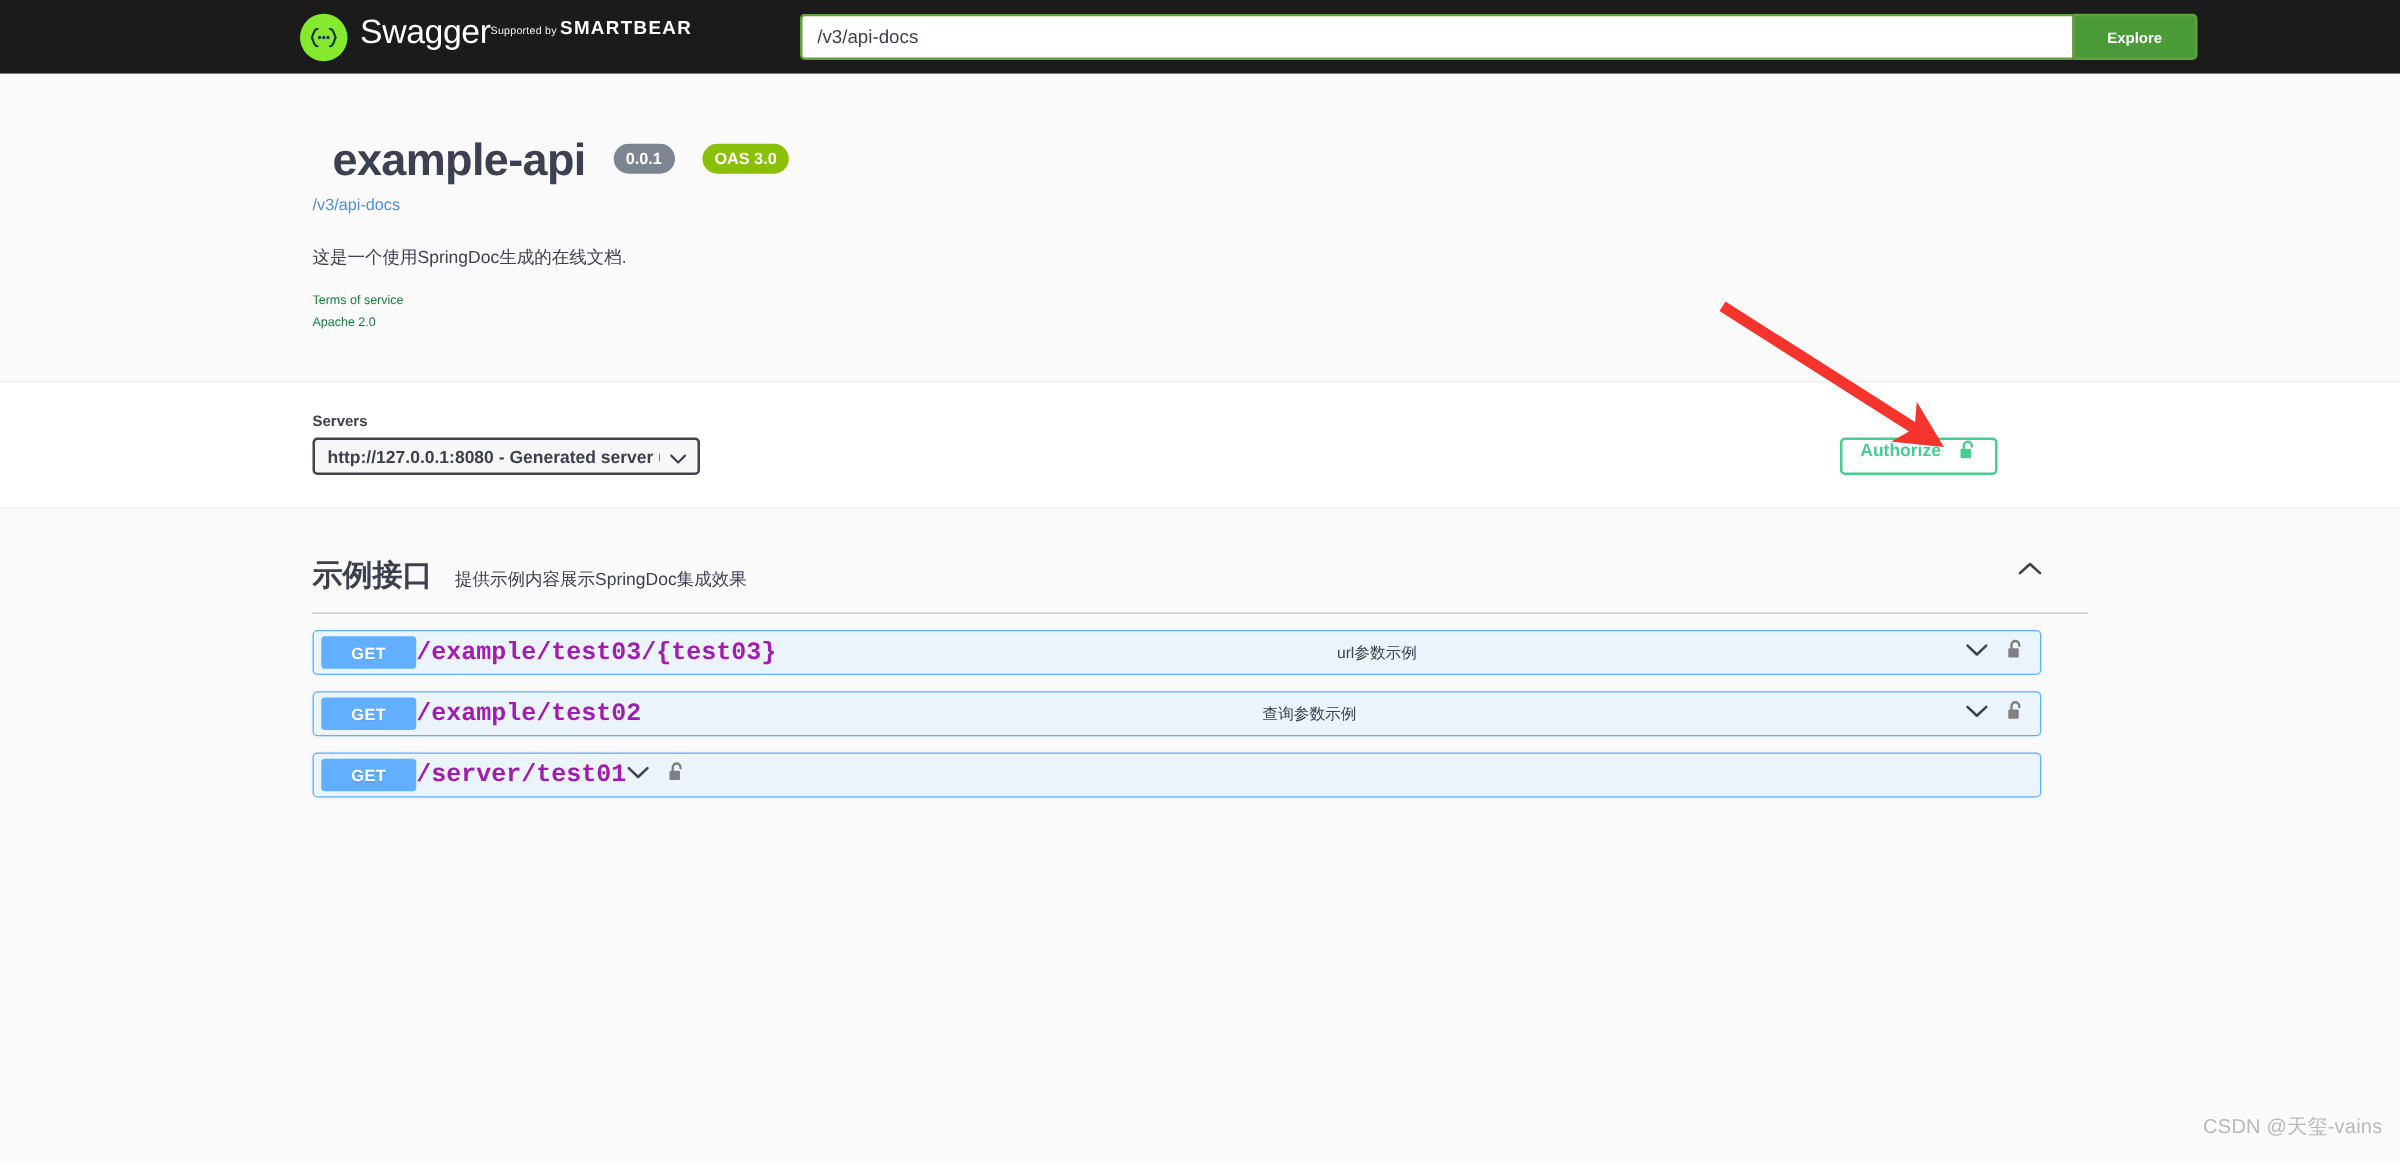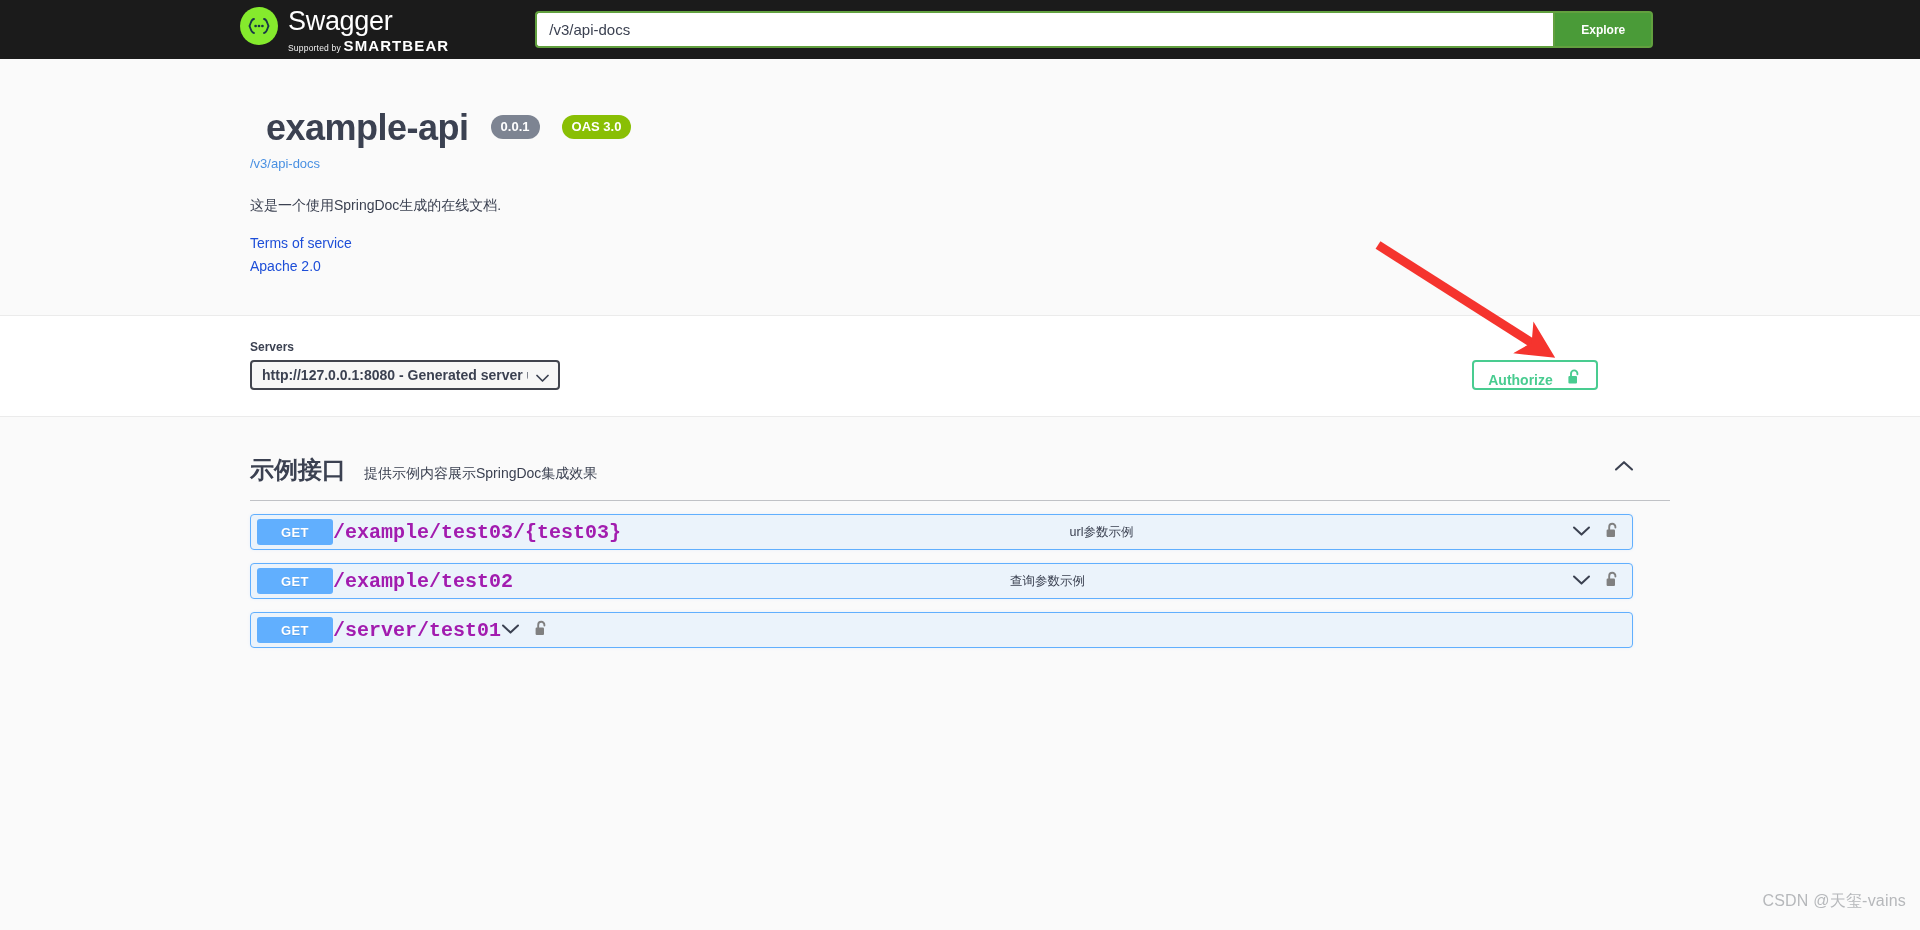--- a/index.html
+++ b/index.html
@@ -19,21 +19,21 @@
     padding: 0 0 0 240px;
   }
   .logo-wrap { display: flex; align-items: flex-start; gap: 10px; flex-shrink: 0; }
   .logo-mark {
     width: 38px; height: 38px; border-radius: 50%;
     background: #85ea2d;
     display: flex; align-items: center; justify-content: center;
     margin-top: 1px;
   }
   .logo-mark svg { display: block; }
-  .logo-text { display: flex; flex-direction: column; line-height: 1; padding-top: 2px; }
+  .logo-text { display: flex; flex-direction: row; line-height: 1; padding-top: 2px; }
   .logo-word {
     color: #ffffff; font-size: 27px; font-weight: 400;
     letter-spacing: -0.3px; font-family: "Liberation Sans", sans-serif;
   }
   .logo-sub {
     font-size: 8.5px; color: #ffffff; margin-top: 3px;
     letter-spacing: 0.2px;
   }
   .logo-sub .sb { font-weight: 700; letter-spacing: 1.1px; font-size: 15px; }
   .logo-sub .pre { font-weight: 300; opacity: .95; }
@@ -90,21 +90,21 @@
   }
   .doc-link {
     display: block; margin-top: 7px;
     color: #4990e2; font-size: 13px; text-decoration: none;
   }
   .description {
     margin-top: 26px; font-size: 14px; color: #3b4151;
   }
   .links { margin-top: 20px; }
   .links a {
-    display: block; color: #1d4ed8; font-size: 14px;
+    display: block; color: #15803d; font-size: 10px;
     text-decoration: none; margin-bottom: 7px;
   }
 
   
   .servers-section {
     background: #ffffff;
     border-top: 1px solid #ebebeb;
     border-bottom: 1px solid #ebebeb;
     padding: 24px 0 26px 0;
   }
@@ -123,21 +123,21 @@
     font-family: "Liberation Sans", sans-serif;
     padding: 0 30px 0 10px;
     appearance: none; -webkit-appearance: none;
     cursor: pointer;
   }
   .select-caret {
     position: absolute; right: 11px; top: 9px;
     pointer-events: none;
   }
   .authorize-btn {
-    display: flex; align-items: flex-end; justify-content: center; gap: 14px;
+    display: flex; align-items: flex-start; justify-content: center; gap: 14px;
     width: 126px; height: 30px;
     border: 2px solid #49cc90; border-radius: 4px;
     background: #ffffff;
     color: #49cc90; font-size: 14px; font-weight: 700;
     font-family: "Liberation Sans", sans-serif;
     cursor: pointer;
     margin-right: 72px;
   }
 
   

